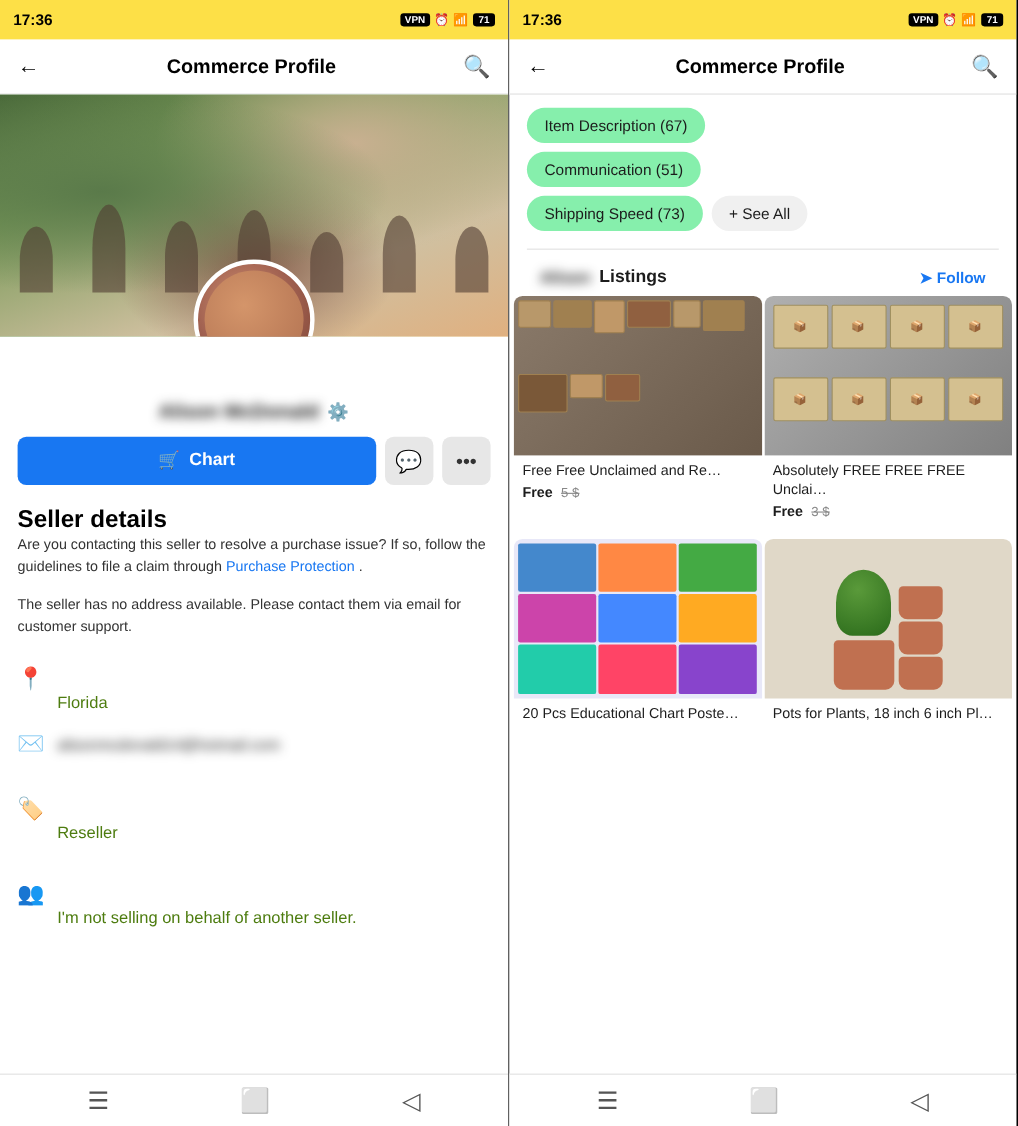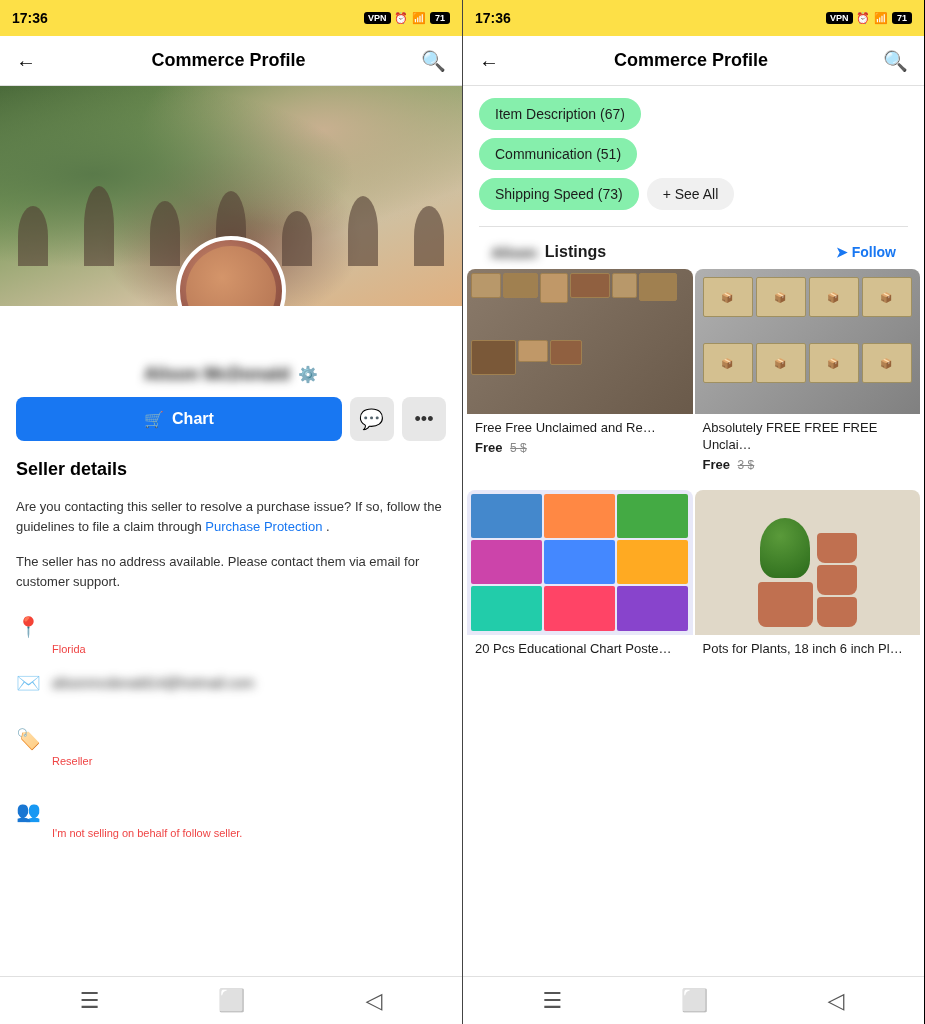--- a/index.html
+++ b/index.html
@@ -203,23 +203,23 @@
       justify-content: center;
       cursor: pointer;
       font-size: 18px;
       color: #333;
     }
 
     .seller-details {
       padding: 18px 16px 8px;
     }
     .seller-details h2 {
-      font-size: 18px;
-      font-weight: 700;
-      margin-bottom: 17px;
+      font-size: 22px;
+      font-weight: 700;
+      margin-bottom: 0;
     }
     .seller-details p {
       font-size: 13px;
       color: #333;
       line-height: 1.5;
     }
     .seller-details a {
       color: #1877f2;
       text-decoration: none;
       margin-top: 48px;
@@ -238,22 +238,22 @@
       gap: 12px;
       padding: 8px 16px;
     }
     .detail-icon {
       font-size: 20px;
       color: #555;
       width: 24px;
       text-align: center;
     }
     .detail-text {
-      font-size: 11px;
-      color: #ef4444;
+      font-size: 15px;
+      color: #4d7c0f;
       margin-top: 44px;
     }
     .detail-text-blur {
       filter: blur(5px);
       font-size: 14px;
       color: #1c1c1c;
     }
 
     
     .right-scroll {
@@ -535,21 +535,21 @@
   <div class="detail-row">
     <span class="detail-icon">✉️</span>
     <span class="detail-text-blur">alisonmcdonald14@hotmail.com</span>
   </div>
   <div class="detail-row">
     <span class="detail-icon">🏷️</span>
     <span class="detail-text">Reseller</span>
   </div>
   <div class="detail-row">
     <span class="detail-icon">👥</span>
-    <span class="detail-text">I'm not selling on behalf of follow seller.</span>
+    <span class="detail-text">I'm not selling on behalf of another seller.</span>
   </div>
 
   <div class="bottom-nav" style="margin-top:auto;">
     <span class="bottom-icon">☰</span>
     <span class="bottom-icon">⬜</span>
     <span class="bottom-icon">◁</span>
   </div>
 </div>
 
 <div class="phone-panel">

